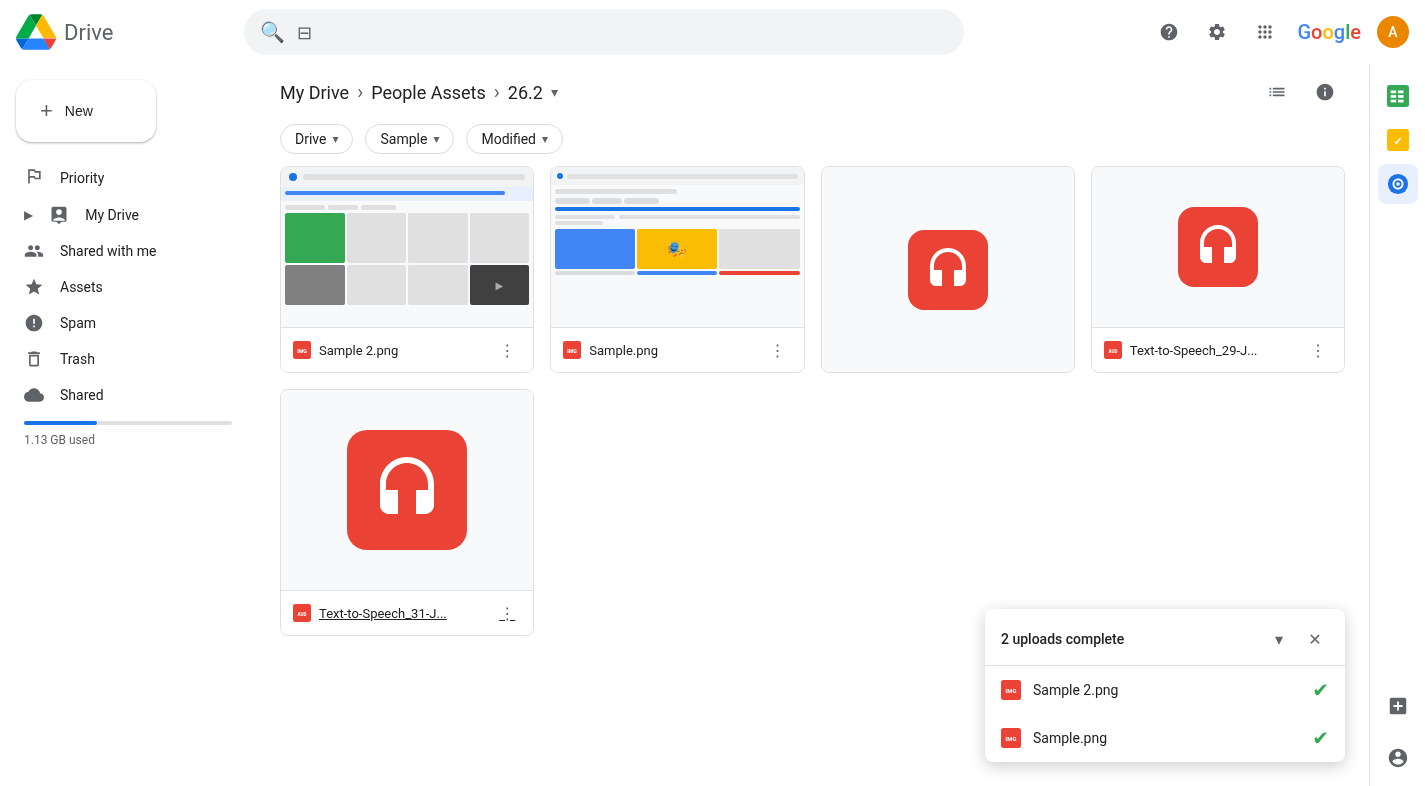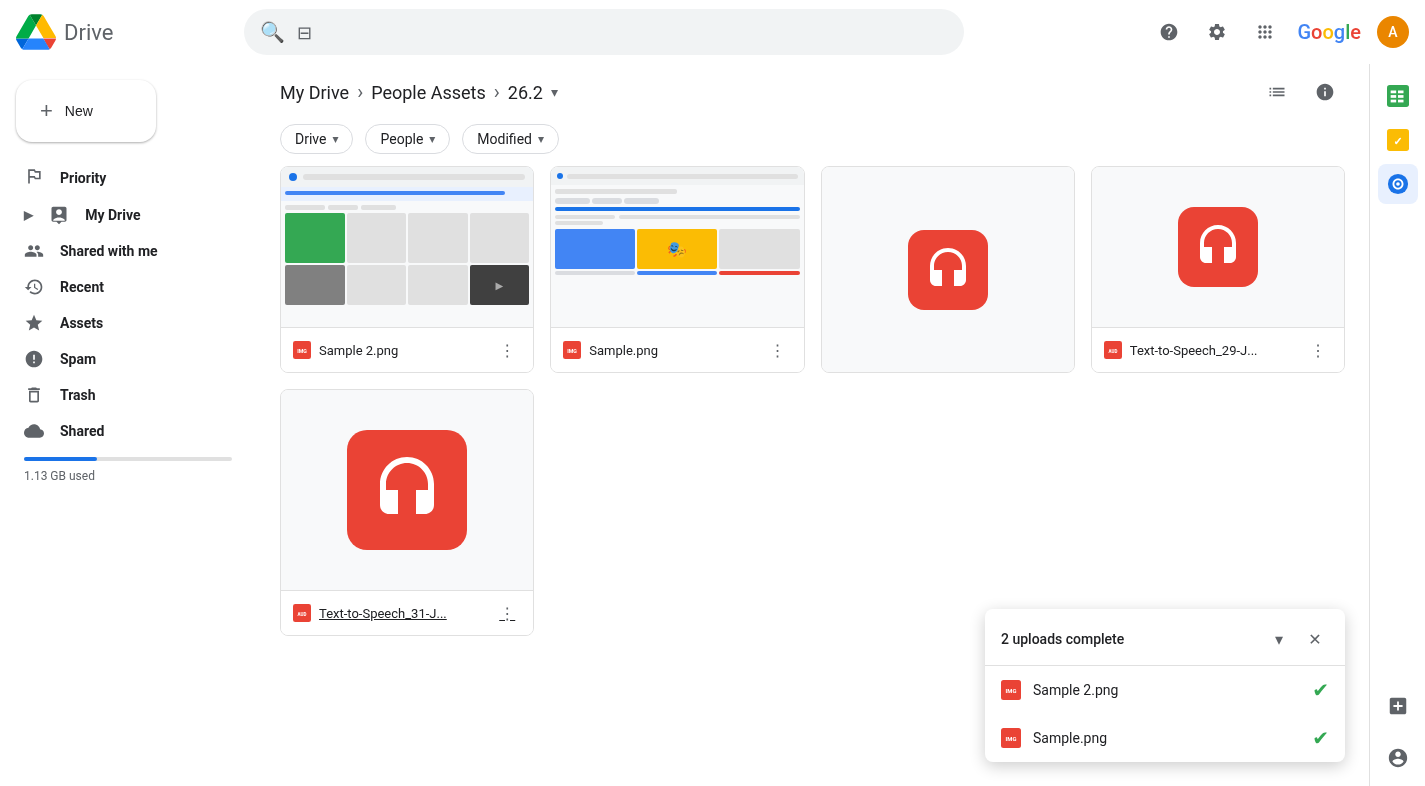--- a/index.html
+++ b/index.html
@@ -21,21 +21,21 @@
     .google-logo span:nth-child(5) { color: #34a853; }
     .google-logo span:nth-child(6) { color: #ea4335; }
     .avatar { width: 32px; height: 32px; border-radius: 50%; background: #ea8600; display: flex; align-items: center; justify-content: center; color: #fff; font-size: 14px; font-weight: 500; cursor: pointer; }
 
     
     .main { display: flex; flex: 1; overflow: hidden; }
 
     
     .sidebar { width: 256px; padding: 8px 0; flex-shrink: 0; overflow-y: auto; }
     .new-btn { margin: 8px 16px 16px; display: flex; align-items: center; gap: 12px; padding: 18px 24px; border-radius: 16px; box-shadow: 0 1px 3px rgba(0,0,0,0.2), 0 1px 2px rgba(0,0,0,0.14); cursor: pointer; font-size: 14px; font-weight: 500; color: #202124; background: #fff; border: none; width: 140px; }
-    .sidebar-item { display: flex; align-items: center; gap: 16px; padding: 8px 24px; border-radius: 0 24px 24px 0; cursor: pointer; font-size: 14px; color: #202124; margin-right: 16px; font-weight: bold; }
+    .sidebar-item { display: flex; align-items: center; gap: 16px; padding: 8px 24px; border-radius: 0 24px 24px 0; cursor: pointer; font-size: 14px; color: #202124; margin-right: 16px; }
     .storage-bar { height: 4px; background: #e0e0e0; border-radius: 2px; margin: 8px 0 4px; }
     .storage-fill { height: 100%; background: #1a73e8; border-radius: 2px; width: 35%; }
     .storage-text { font-size: 12px; color: #5f6368; }
 
     
     .content { flex: 1; display: flex; flex-direction: column; overflow: hidden; }
     .content-header { display: flex; align-items: center; justify-content: space-between; padding: 8px 24px 0; }
     .breadcrumb { display: flex; align-items: center; gap: 8px; font-size: 18px; color: #202124; }
     .breadcrumb-item { cursor: pointer; }
     .breadcrumb-sep { color: #5f6368; font-size: 20px; }
@@ -157,26 +157,20 @@
       <span>My Drive</span>
     </div>
 
     <div class="sidebar-item">
       <svg width="20" height="20" viewBox="0 0 24 24" fill="#5f6368">
           <path d="M16 11c1.66 0 2.99-1.34 2.99-3S17.66 5 16 5c-1.66 0-3 1.34-3 3s1.34 3 3 3zm-8 0c1.66 0 2.99-1.34 2.99-3S9.66 5 8 5C6.34 5 5 6.34 5 8s1.34 3 3 3zm0 2c-2.33 0-7 1.17-7 3.5V19h14v-2.5c0-2.33-4.67-3.5-7-3.5zm8 0c-.29 0-.62.02-.97.05 1.16.84 1.97 1.97 1.97 3.45V19h6v-2.5c0-2.33-4.67-3.5-7-3.5z"></path>
         </svg>
       <span>Shared with me</span>
     </div>
 
-    <div class="sidebar-item">
-      <svg width="20" height="20" viewBox="0 0 24 24" fill="#5f6368">
-          <path d="M13 3c-4.97 0-9 4.03-9 9H1l3.89 3.89.07.14L9 12H6c0-3.87 3.13-7 7-7s7 3.13 7 7-3.13 7-7 7c-1.93 0-3.68-.79-4.94-2.06l-1.42 1.42C8.27 19.99 10.51 21 13 21c4.97 0 9-4.03 9-9s-4.03-9-9-9zm-1 5v5l4.28 2.54.72-1.21-3.5-2.08V8H12z"></path>
-        </svg>
-      <span>Recent</span>
-    </div>
 
     <div class="sidebar-item">
       <svg width="20" height="20" viewBox="0 0 24 24" fill="#5f6368">
           <path d="M12 17.27L18.18 21l-1.64-7.03L22 9.24l-7.19-.61L12 2 9.19 8.63 2 9.24l5.46 4.73L5.82 21z"></path>
         </svg>
       <span>Assets</span>
     </div>
 
     <div class="sidebar-item">
       <svg width="20" height="20" viewBox="0 0 24 24" fill="#5f6368">
@@ -233,21 +227,21 @@
         </button>
       </div>
     </div>
 
     <div class="filter-bar">
       <div class="filter-chip">
         <span>Drive</span>
         <span class="caret">▾</span>
       </div>
       <div class="filter-chip">
-        <span>People</span>
+        <span>Sample</span>
         <span class="caret">▾</span>
       </div>
       <div class="filter-chip">
         <span>Modified</span>
         <span class="caret">▾</span>
       </div>
     </div>
 
     <div class="file-grid">
       <div class="grid-row">

